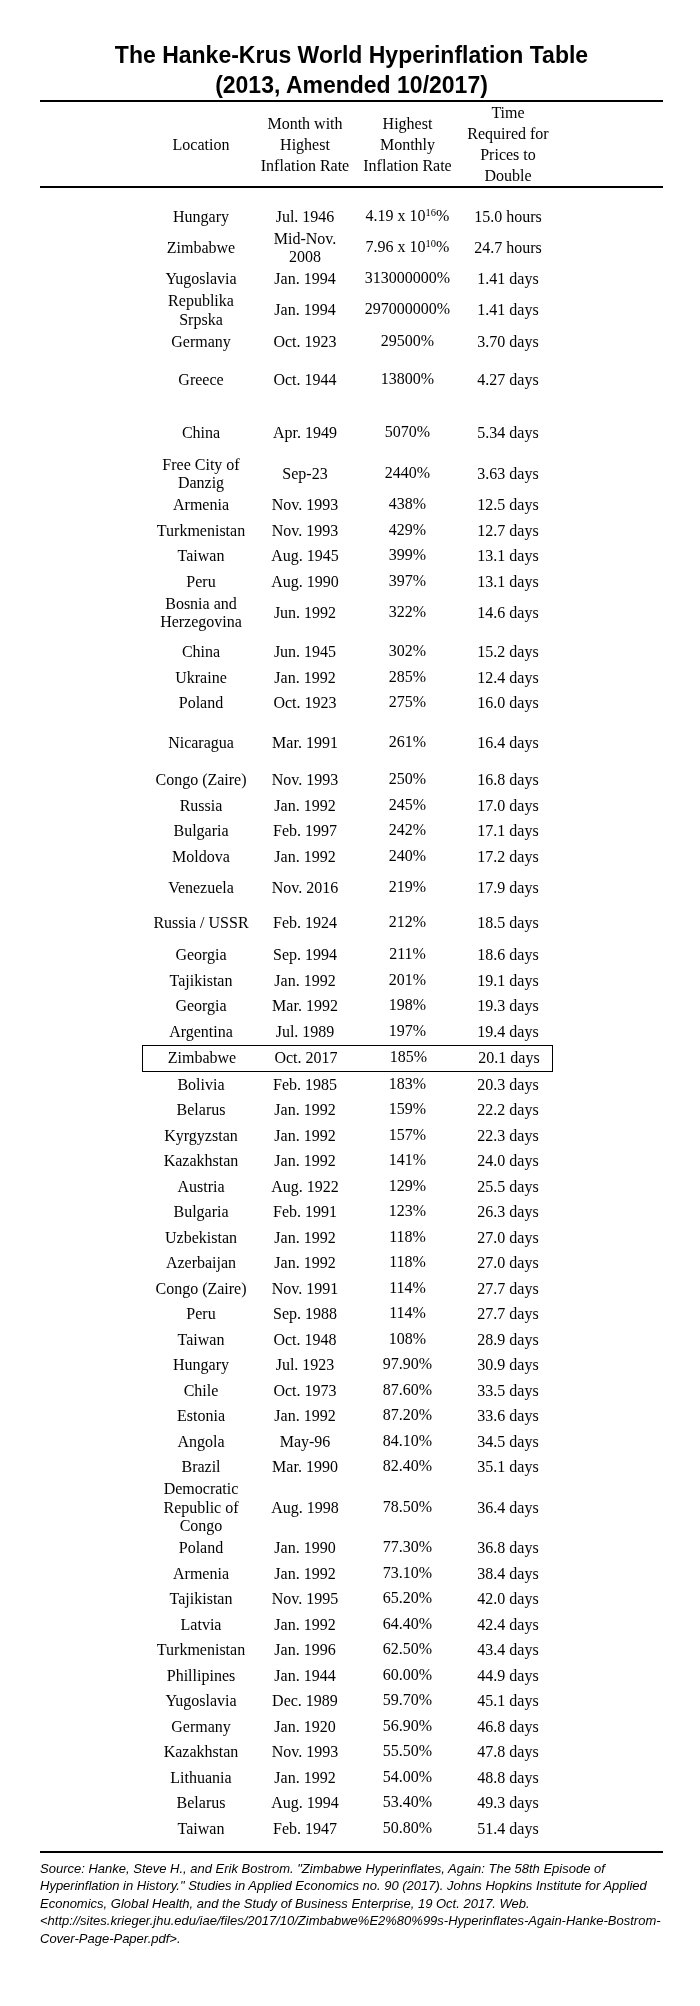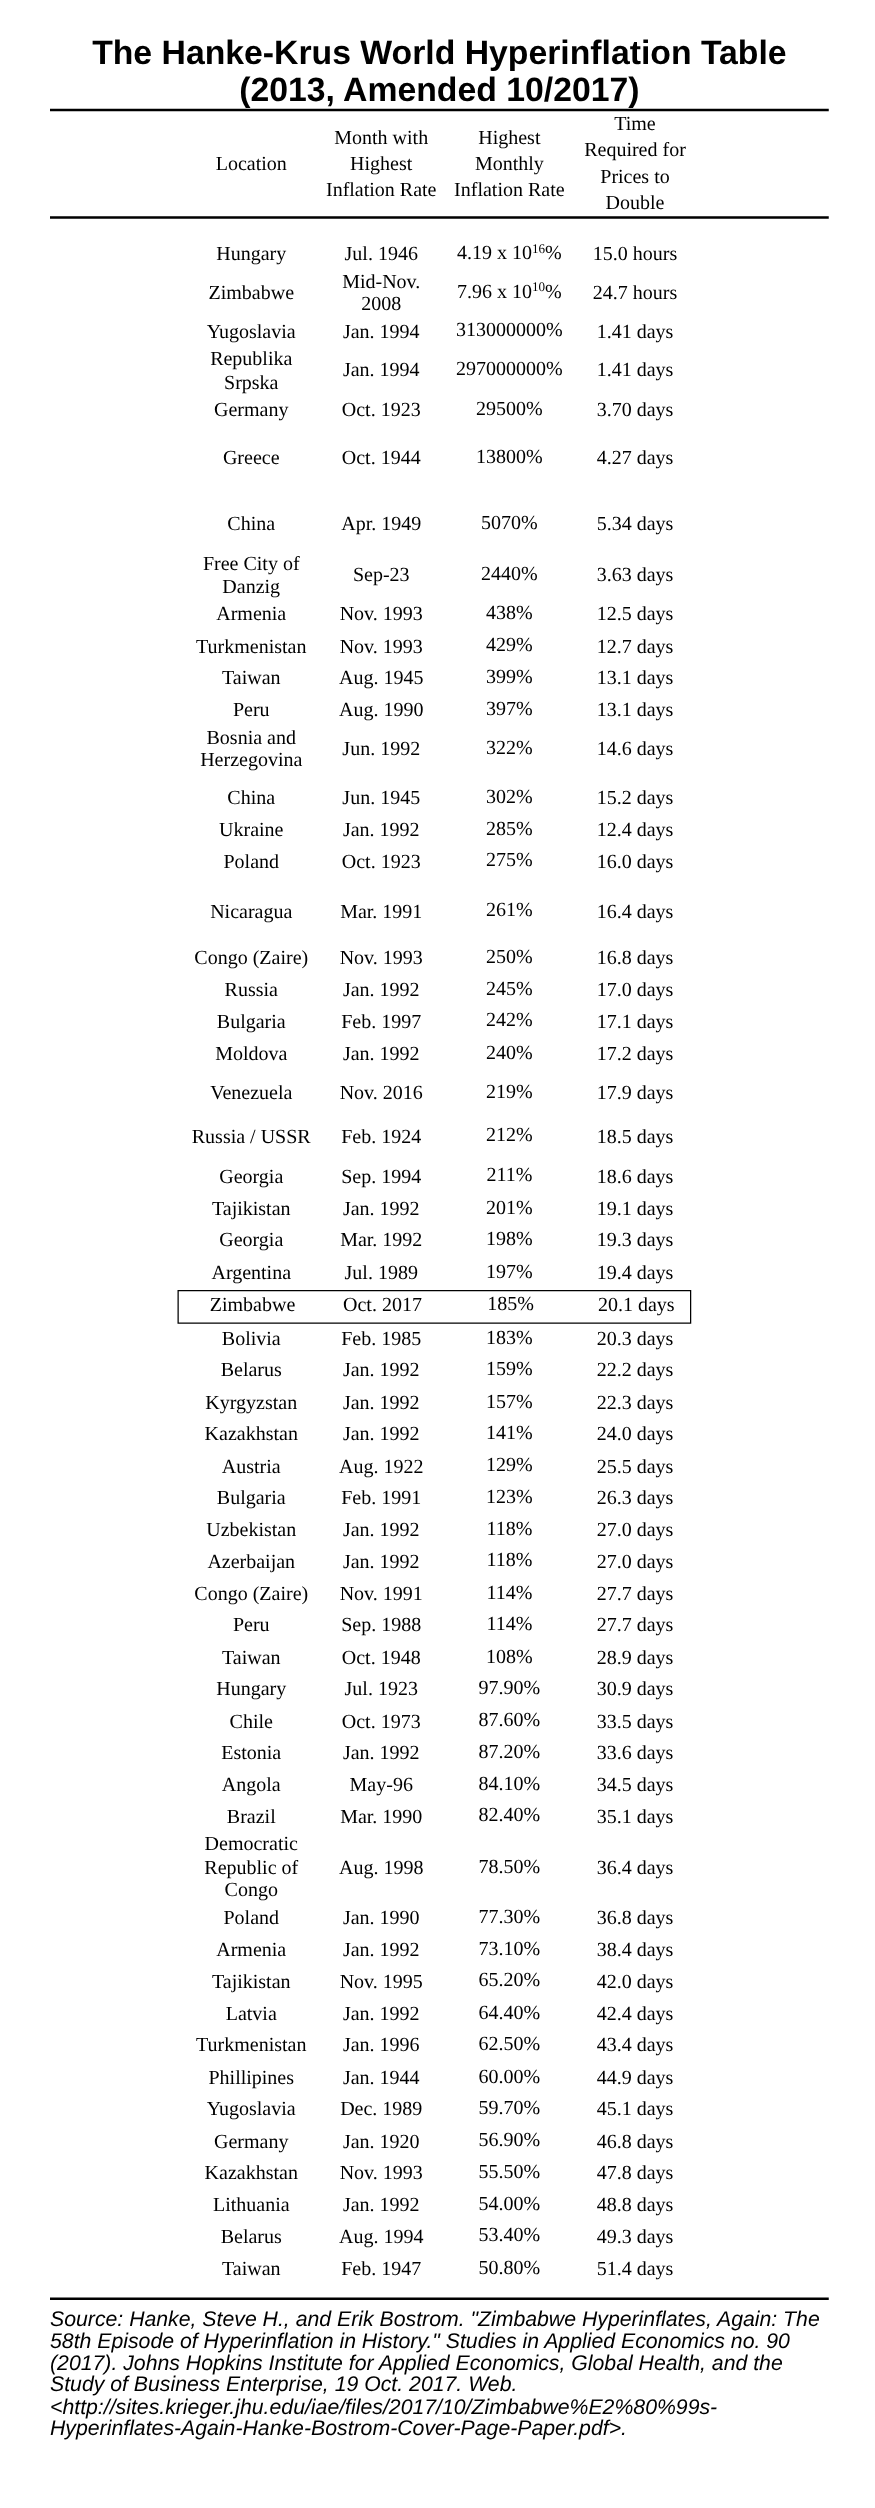--- a/index.html
+++ b/index.html
@@ -2,44 +2,44 @@
 <html><head>
 <meta charset="utf-8">
 <style>
   html,body { margin:0; padding:0; background:#ffffff; }
   .page {
     position:relative; width:700px; height:2006px; background:#ffffff;
     color:#000; font-family:"Liberation Serif", serif; overflow:hidden;
   }
   .content { margin-left:40px; width:623px; }
   .title-block {
-    padding-top:27px; text-align:center;
+    padding-top:40px; text-align:center;
     font-family:"Liberation Sans", sans-serif; font-weight:bold;
-    font-size:27px; line-height:30px;
+    font-size:23px; line-height:30px;
   }
   .rule { height:2px; background:#000; width:623px; }
   .thead {
     display:grid; grid-template-columns:118px 90px 115px 86px;
     margin-left:102px; width:409px; height:84px; align-items:center;
     font-size:16px; line-height:21px;
   }
   .thead .hcell { justify-self:center; text-align:center; white-space:pre; width:max-content; }
   #table-body { padding-top:16px; padding-bottom:9px; }
   .row {
     display:grid; grid-template-columns:118px 90px 115px 86px;
     margin-left:102px; width:409px; min-height:25.5px; align-items:center;
     font-size:16px;
   }
   .row .cell { justify-self:center; text-align:center; white-space:pre; line-height:18.5px; width:max-content; }
   .row.highlighted { border:1.5px solid #000; }
   .rate-sup { font-size:10.5px; position:relative; top:-5px; }
   .footer {
     margin-top:7px; width:628px;
     font-family:"Liberation Sans", sans-serif; font-style:italic;
-    font-size:17px; line-height:17.6px;
+    font-size:13px; line-height:17.6px;
   }
 </style>
 </head>
 <body>
 
 <div class="page">
   <div class="content">
 
     <div class="title-block">
       <div>The Hanke-Krus World Hyperinflation Table</div>

